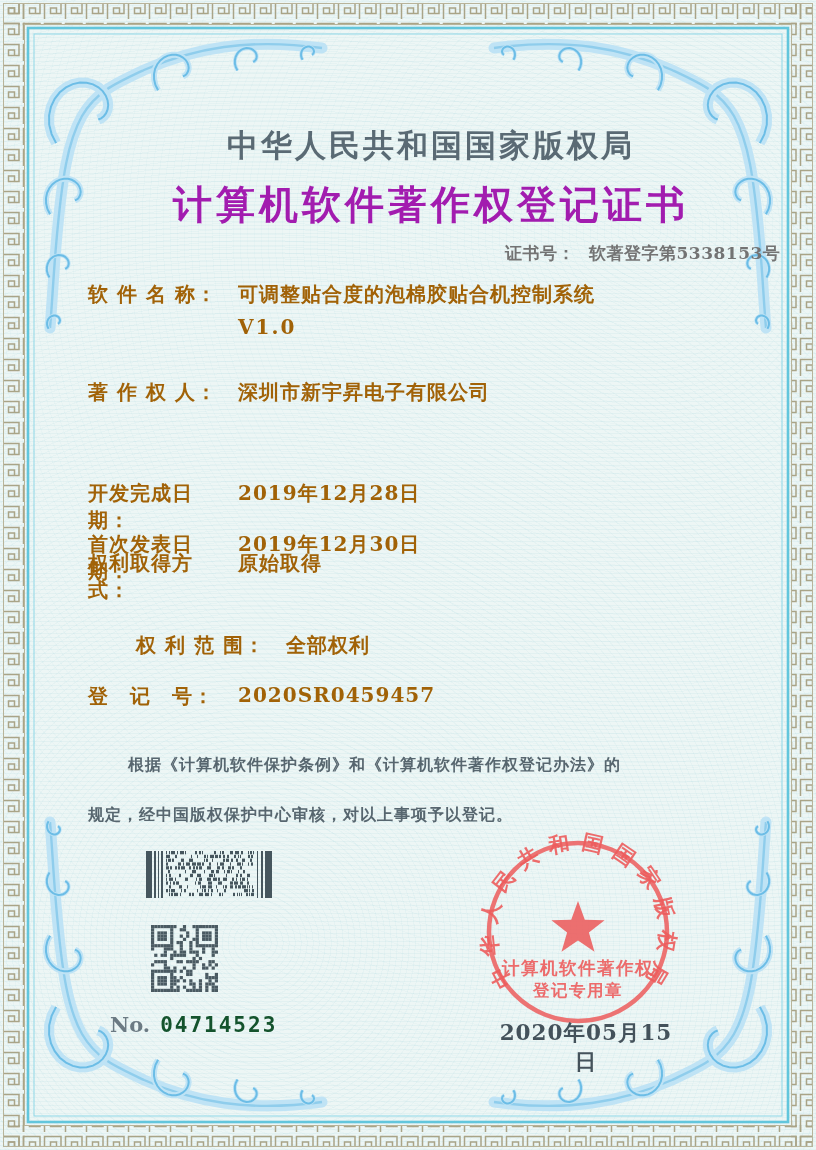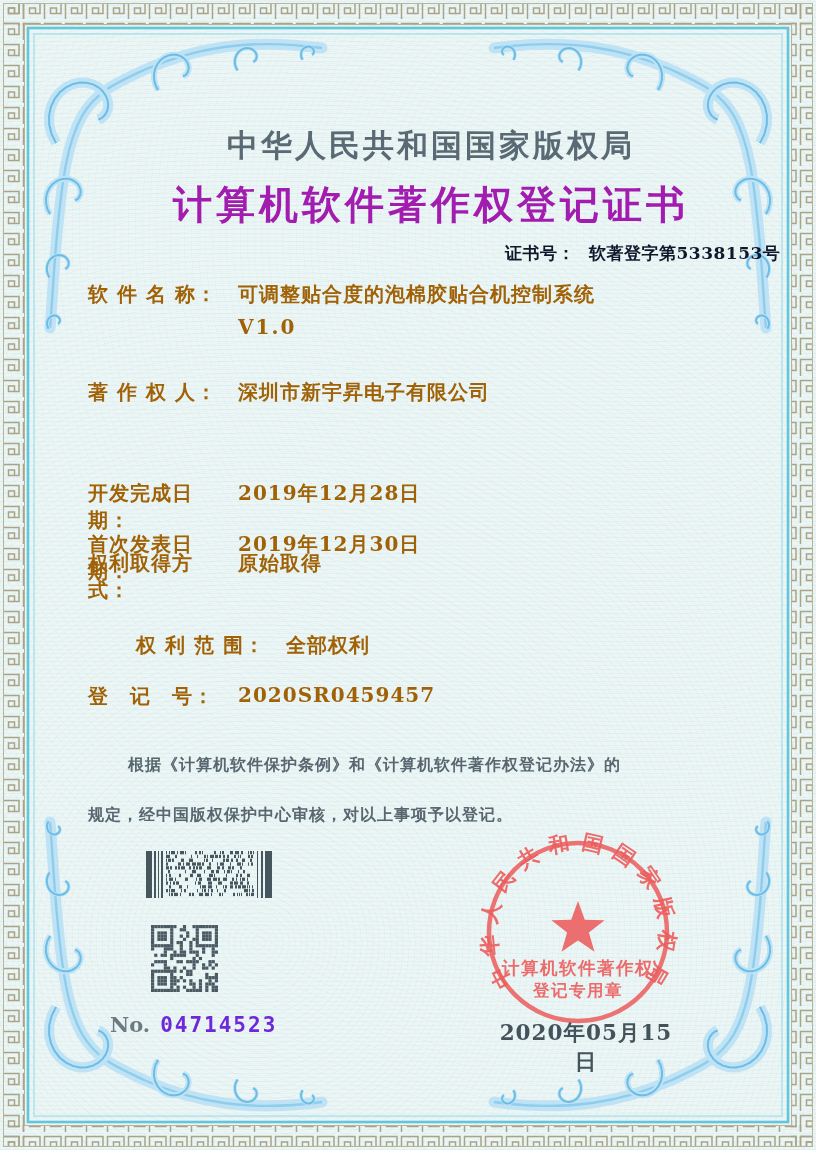--- a/index.html
+++ b/index.html
@@ -22,21 +22,21 @@
   .authority-title{
     position:absolute;top:125px;left:0;width:100%;text-align:center;
     font-size:31px;font-weight:bold;letter-spacing:3px;color:#5a6a74;
   }
   .cert-title{
     position:absolute;top:178px;left:0;width:100%;text-align:center;
     font-size:39px;font-weight:bold;letter-spacing:4px;color:#a21caf;
   }
   .cert-no-line{
     position:absolute;top:242px;left:505px;
-    font-size:17px;font-weight:bold;color:#0f172a;letter-spacing:0.5px;
+    font-size:17px;font-weight:bold;color:#737373;letter-spacing:0.5px;
   }
   .cert-no-line .lbl{margin-right:14px;}
 
   .row{position:absolute;left:88px;display:flex;align-items:flex-start;
     font-size:20px;font-weight:600;color:#a16207;}
   .row .label{width:146px;flex:none;letter-spacing:1px;}
   .row .value{margin-left:4px;letter-spacing:1px;}
   .row .value .v2{display:block;margin-top:7px;letter-spacing:2px;}
 
   .r-software{top:281px;}
@@ -52,21 +52,21 @@
     font-size:16px;font-weight:600;color:#57666f;letter-spacing:1px;line-height:50px;
   }
   .statement .l1{display:block;text-indent:40px;}
   .statement .l2{display:block;}
 
   .barcode{position:absolute;left:146px;top:851px;}
   .qrcode{position:absolute;left:151px;top:925px;}
 
   .serial{position:absolute;left:110px;top:1012px;font-size:21px;}
   .serial .no-lbl{color:#6b7a83;font-weight:bold;margin-right:10px;}
-  .serial .no-val{color:#6d28d9;font-family:"DejaVu Sans Mono","Liberation Mono",monospace;
+  .serial .no-val{color:#14532d;font-family:"DejaVu Sans Mono","Liberation Mono",monospace;
     letter-spacing:2px;font-weight:bold;}
 
   .seal{position:absolute;left:478px;top:832px;}
   .issue-date{
     position:absolute;left:498px;top:1018px;width:176px;text-align:center;
     font-size:21.5px;font-weight:600;color:#44525b;letter-spacing:1px;
   }
 </style>
 </head>
 <body>

